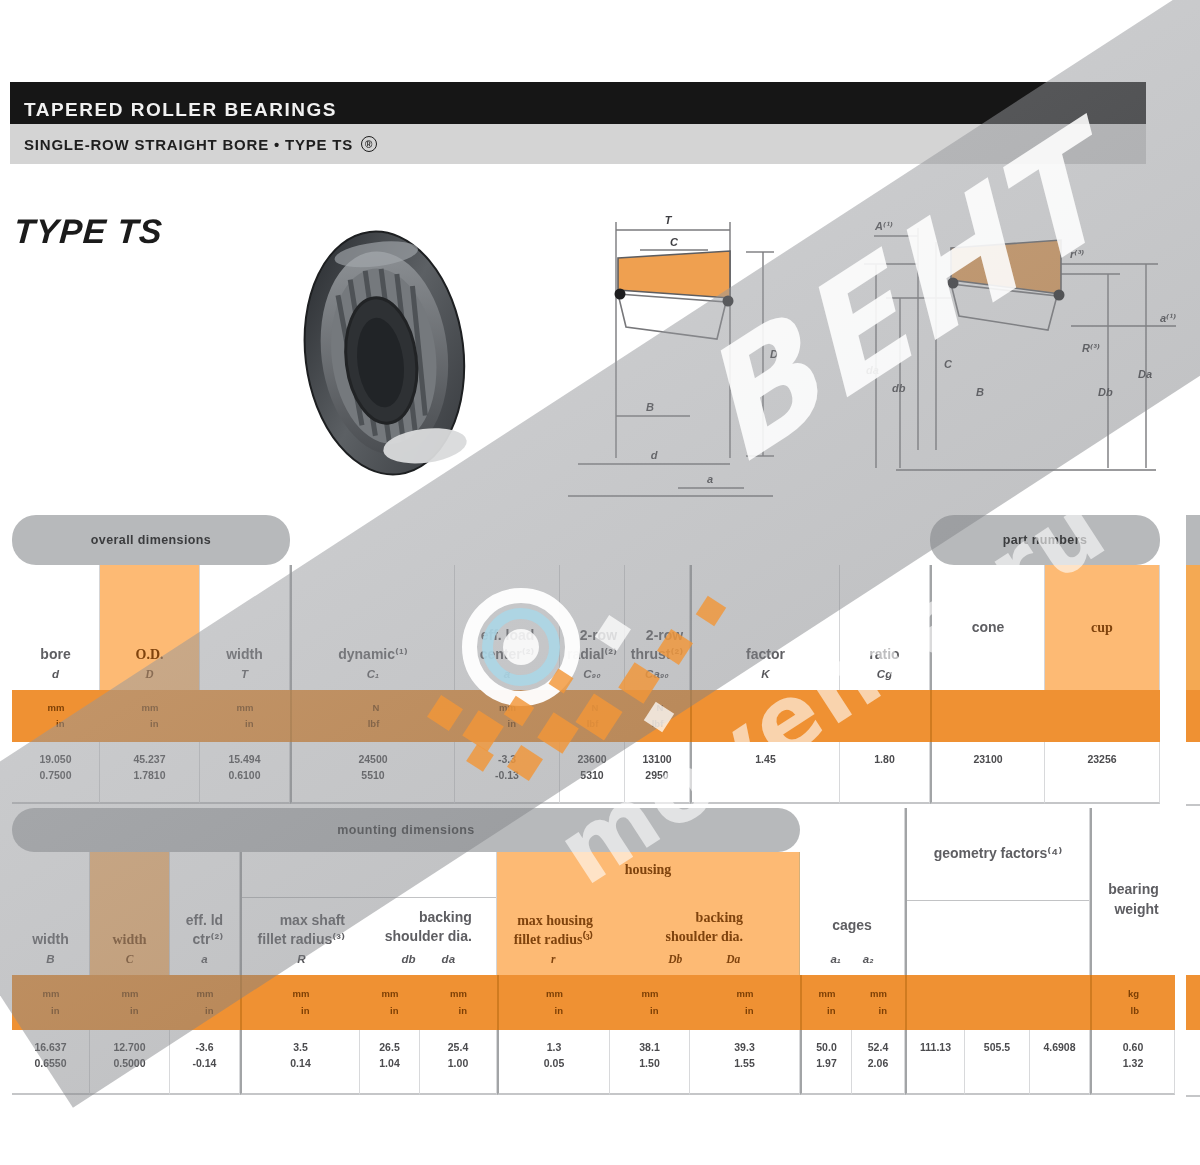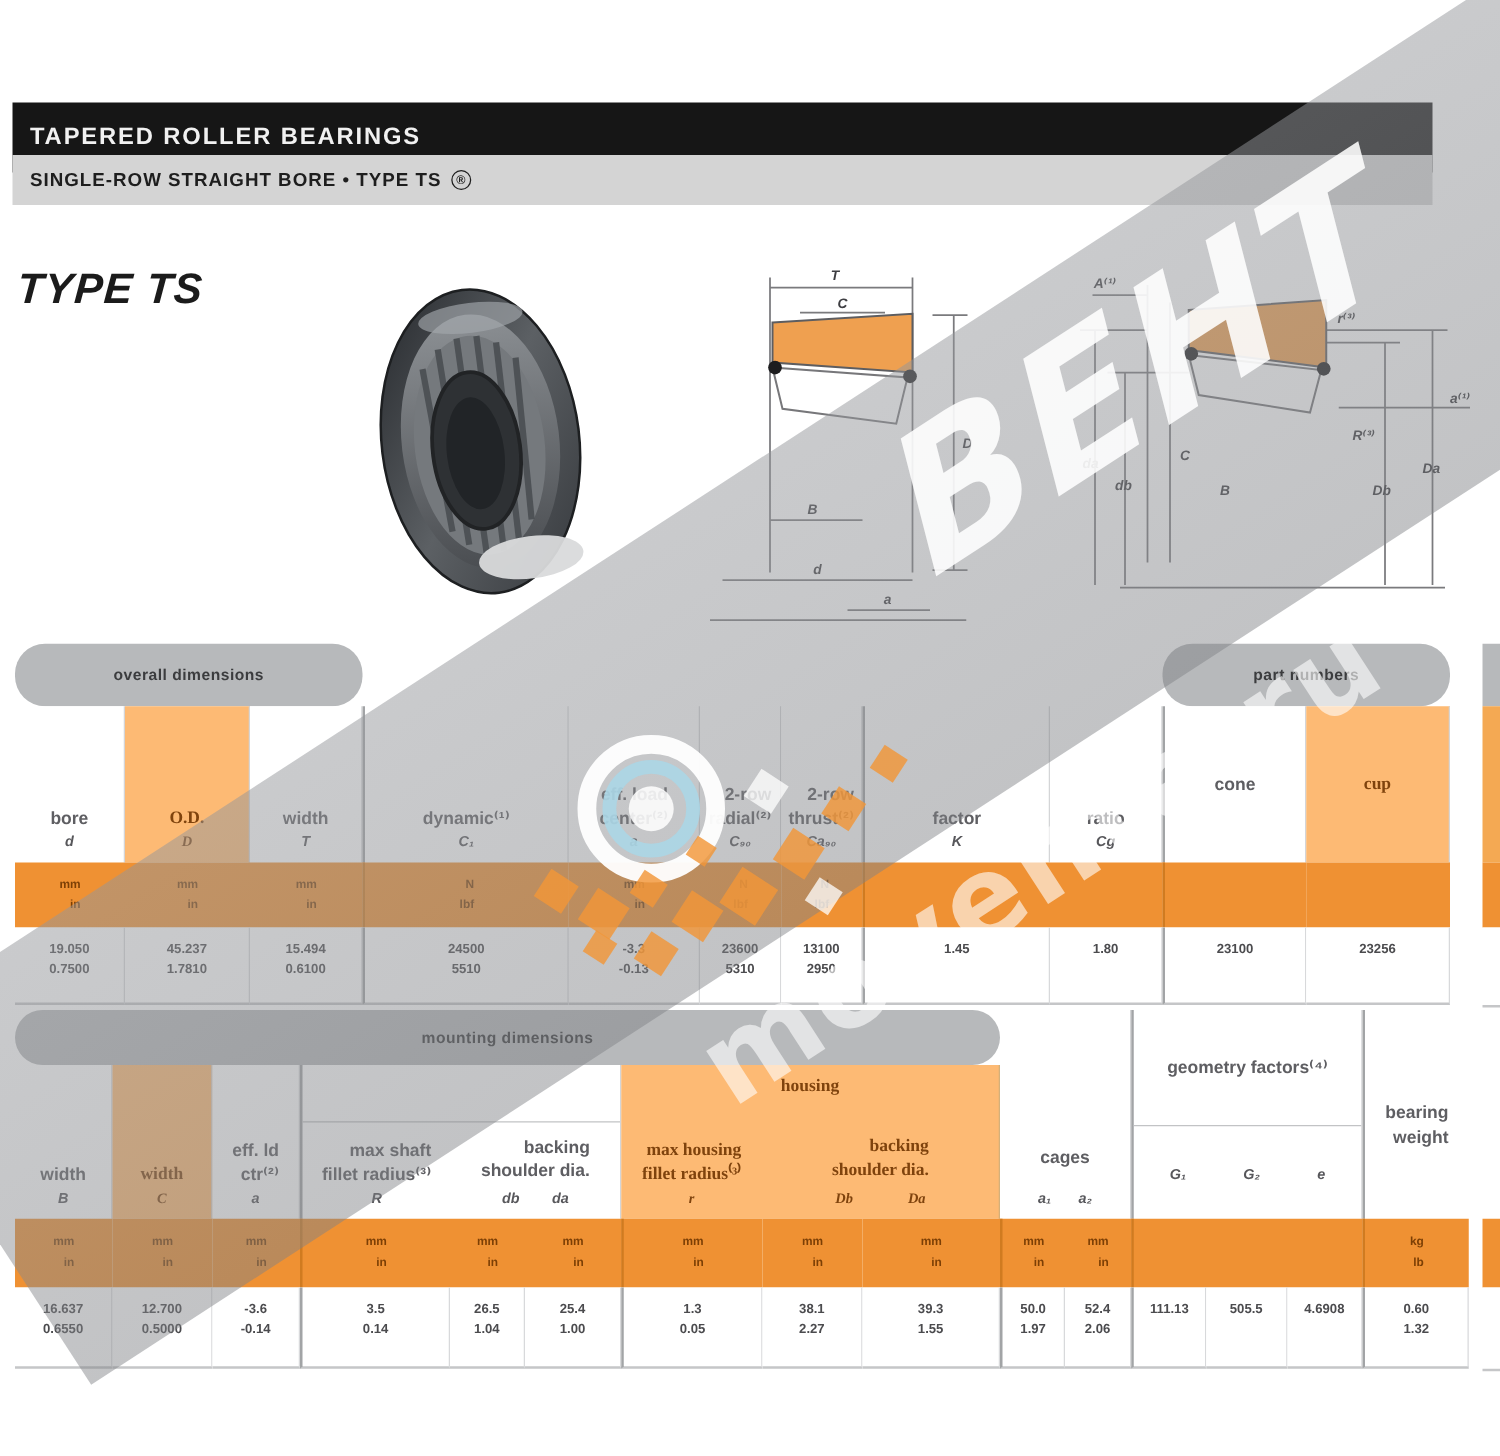--- a/index.html
+++ b/index.html
@@ -278,25 +278,20 @@
     <div class="gband" style="grid-column:1/10">mounting dimensions</div>
     <div class="cagesbox" style="grid-column:10/12;grid-row:1/3">
       <div class="hl">cages</div>
       <div class="sgsyms">
           <span class="hs">a₁</span>
           <span class="hs">a₂</span>
         </div>
     </div>
     <div class="geombox" style="grid-column:12/15;grid-row:1/3">
       <div class="geomlabel hl">geometry factors⁽⁴⁾</div>
-      <div class="symrow3">
-        <span class="hs">G₁</span>
-        <span class="hs">G₂</span>
-        <span class="hs">e</span>
-      </div>
     </div>
     <div class="wbox" style="grid-column:15;grid-row:1/3">
       <div class="hl pre" style="margin-top:72px">bearing
 weight</div>
     </div>
 
     <div class="hc">
         <div class="hl pre">width</div>
         <div class="hs">B</div>
       </div>
@@ -379,21 +374,21 @@
 -0.14</div>
     <div class="dc pre sep">3.5
 0.14</div>
     <div class="dc pre">26.5
 1.04</div>
     <div class="dc pre">25.4
 1.00</div>
     <div class="dc pre sep">1.3
 0.05</div>
     <div class="dc pre">38.1
-2.27</div>
+1.50</div>
     <div class="dc pre">39.3
 1.55</div>
     <div class="dc pre sep">50.0
 1.97</div>
     <div class="dc pre">52.4
 2.06</div>
     <div class="dc sep">111.13</div>
     <div class="dc">505.5</div>
     <div class="dc">4.6908</div>
     <div class="dc pre sep">0.60

